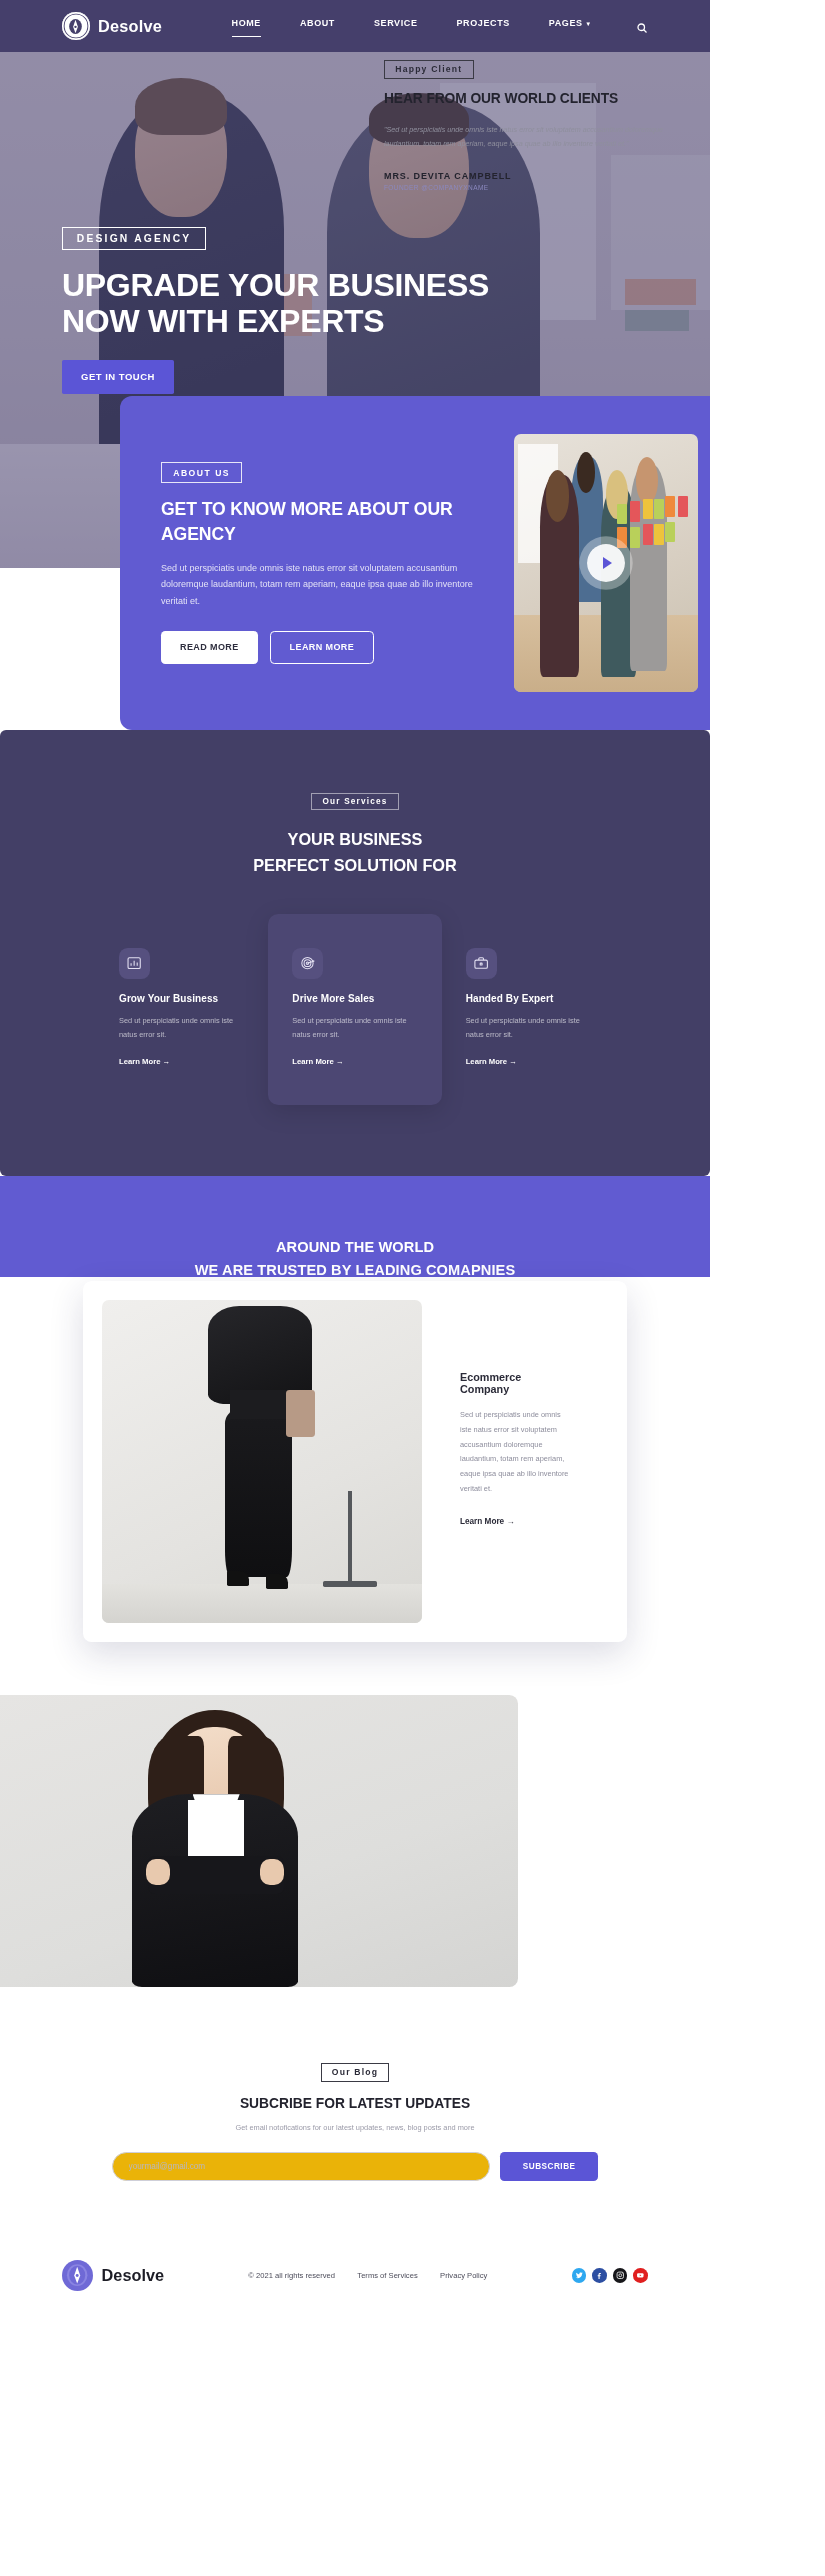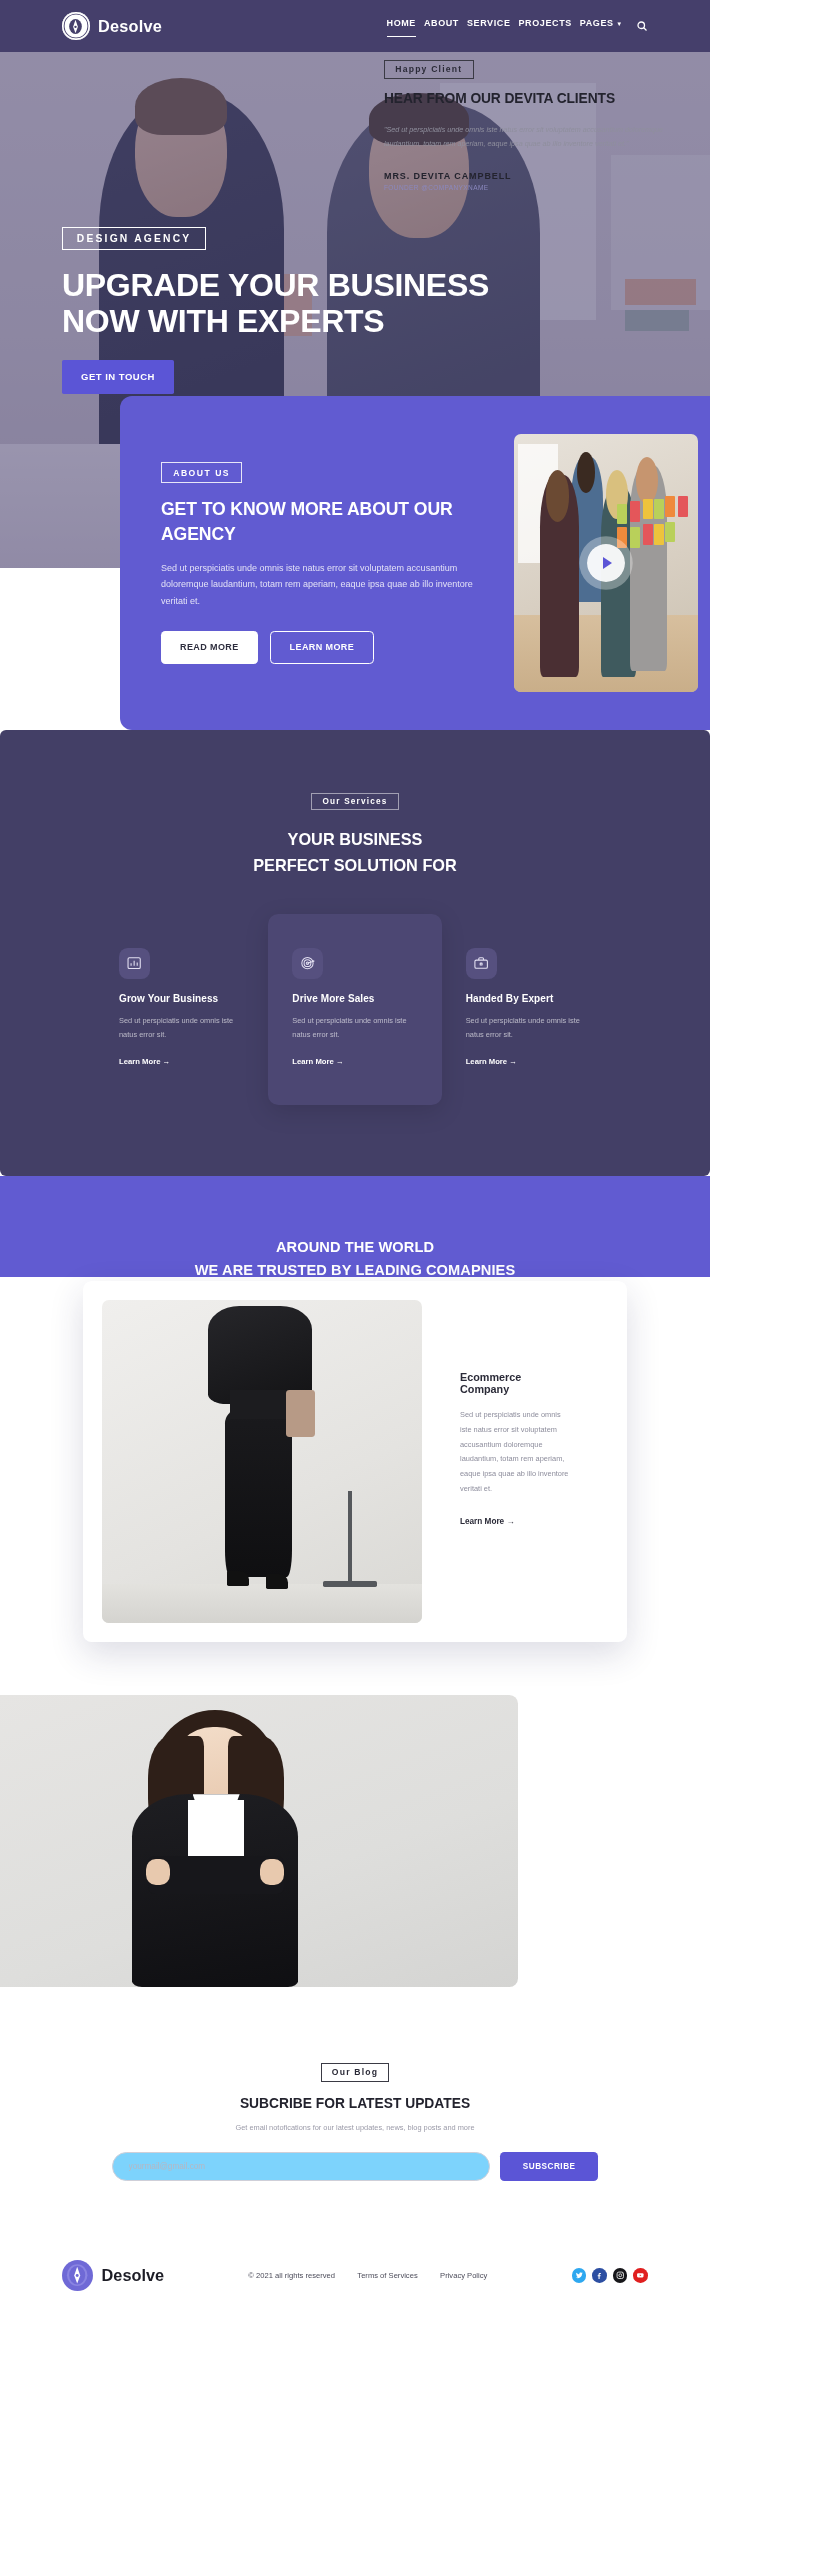--- a/index.html
+++ b/index.html
@@ -21,21 +21,21 @@
   .brand { display:flex; align-items:center; gap:8.6px; }
   .brand-mark {
     width:27.5px; height:27.5px; border-radius:50%;
     background:#ffffff; display:flex; align-items:center; justify-content:center;
     box-shadow:0 0 0 1.7px #ffffff inset, 0 0 0 2.6px #453F6B inset, 0 0 0 3.4px #fff inset;
     position:relative;
   }
   .brand-mark svg { display:block; }
   .brand-name { color:#fff; font-size:16.3px; font-weight:bold; letter-spacing:0.2px; }
 
-  .nav { display:flex; align-items:center; gap:8px; }
+  .nav { display:flex; align-items:flex-end; gap:39px; }
   .nav-item {
     color:#ffffff; font-size:9px; font-weight:bold;
     letter-spacing:0.6px; text-transform:uppercase;
     padding-bottom:6px; position:relative; cursor:pointer; white-space:nowrap;
   }
   .nav-item.active::after {
     content:""; position:absolute; left:0; right:0; bottom:-3.4px;
     height:1.7px; background:#fff;
   }
   .caret { font-size:6px; margin-left:2.6px; }
@@ -236,21 +236,21 @@
   .testi-role { margin-top:3.4px; font-size:6.5px; letter-spacing:0.4px; color:#8b88bf; }
 
   
   .blog { padding:45px 0 50px; text-align:center; }
   .blog-h2 { margin-top:13.8px; font-size:13.8px; font-weight:bold; color:#23232e; }
   .blog-p { margin-top:12px; font-size:7.4px; color:#9a9aa8; }
   .sub-row { margin-top:20.6px; display:flex; justify-content:center; gap:10.3px; }
   .sub-input {
     width:378px; height:29px; border:0.9px solid #cfcfd8; border-radius:15.5px;
     padding:0 15.5px; font-size:8.2px; color:#555; outline:none;
-    font-family:"Liberation Sans", sans-serif; background:#7dd3fc;
+    font-family:"Liberation Sans", sans-serif; background:#eab308;
   }
   .sub-input::placeholder { color:#b7b7c2; }
   .sub-btn {
     height:29px; background:#5b55d6; color:#fff; border:none; border-radius:4.3px;
     padding:0 22.4px; font-size:8.2px; font-weight:bold; letter-spacing:0.5px; cursor:pointer;
   }
 
   
   .footer { padding:29px 62px 45px; display:flex; align-items:center; justify-content:space-between; }
   .f-brand { display:flex; align-items:center; gap:8.6px; }
@@ -456,21 +456,21 @@
         <div class="tp-suit"></div>
         <div class="tp-shirt"></div>
         <div class="tp-vnotch"></div>
         <div class="tp-arm"></div>
         <div class="tp-hand1"></div>
         <div class="tp-hand2"></div>
       </div>
     </div>
     <div class="testi-text">
       <div class="tag-light">Happy Client</div>
-      <div class="testi-h2">HEAR FROM OUR DEVITA CLIENTS</div>
+      <div class="testi-h2">HEAR FROM OUR WORLD CLIENTS</div>
       <div class="testi-q">"Sed ut perspiciatis unde omnis iste natus error sit voluptatem accusantium doloremque laudantium, totam rem aperiam, eaque ipsa quae ab illo inventore veritati et."</div>
       <div class="testi-name">MRS. DEVITA CAMPBELL</div>
       <div class="testi-role">FOUNDER @COMPANYXNAME</div>
     </div>
   </div>
 
   <div class="blog">
     <div class="tag-light">Our Blog</div>
     <div class="blog-h2">SUBCRIBE FOR LATEST UPDATES</div>
     <div class="blog-p">Get email notofications for our latest updates, news, blog posts and more</div>

